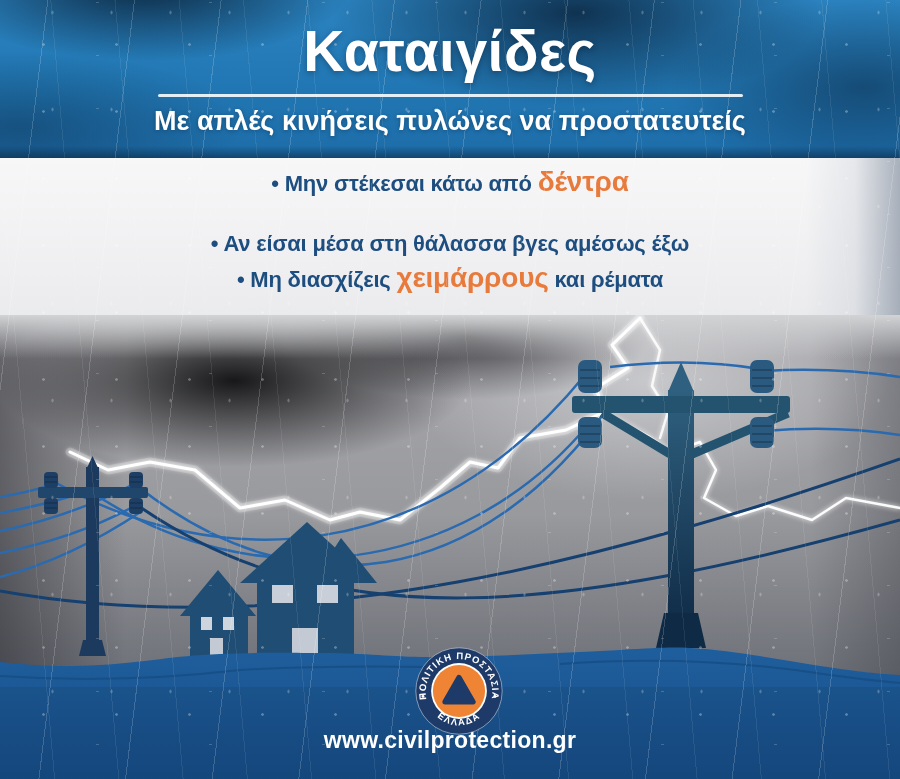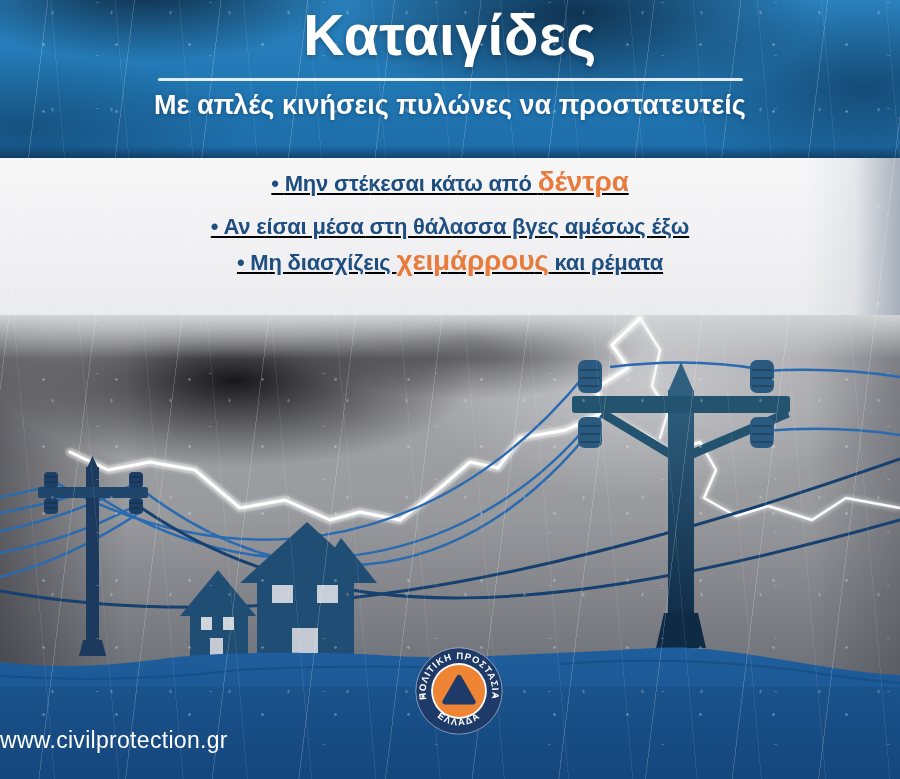--- a/index.html
+++ b/index.html
@@ -14,43 +14,43 @@
     background:
       radial-gradient(ellipse 300px 110px at 16% -10%, rgba(6,22,40,.85), transparent 70%),
       radial-gradient(ellipse 340px 130px at 64% 8%, rgba(8,28,50,.78), transparent 72%),
       radial-gradient(ellipse 260px 120px at 96% 55%, rgba(10,32,58,.5), transparent 75%),
       radial-gradient(ellipse 300px 100px at 2% 80%, rgba(10,34,60,.4), transparent 75%),
       linear-gradient(180deg,#2b83c0 0%, #2177b3 55%, #1d6ca8 100%);
   }
   .sky::after{content:"";position:absolute;left:0;bottom:0;width:100%;height:12px;
     background:linear-gradient(180deg, rgba(8,35,62,0), rgba(8,35,62,.55));}
   .title{
-    margin:0;padding-top:2px;text-align:center;
+    margin:0;padding-top:18px;text-align:center;
     font-size:57px;font-weight:bold;color:#ffffff;letter-spacing:.5px;
     text-shadow:0 2px 6px rgba(0,20,40,.35);
   }
   .rule{width:585px;height:3px;margin:10px auto 0;background:rgba(255,255,255,.88);border-radius:2px;}
   .subtitle{
     margin-top:9px;text-align:center;font-size:27px;font-weight:bold;color:#ffffff;
     text-shadow:0 1px 4px rgba(0,20,40,.35);
   }
   
   .band{
     position:absolute;left:0;top:158px;width:900px;height:203px;
     background:
       linear-gradient(270deg, rgba(148,158,172,.8), rgba(190,196,205,.3) 45px, rgba(230,232,235,0) 95px),
       linear-gradient(180deg,#f7f7f8 0%, #efeff1 55%, #e6e7e9 100%);
-    box-sizing:border-box;padding-top:7px;text-decoration:underline;
+    box-sizing:border-box;padding-top:7px;
   }
   .tip{
     text-align:center;white-space:pre-wrap;line-height:34px;
     font-weight:bold;font-size:22px;color:#1d4e7f;letter-spacing:-.2px;
   }
   .tip .hl{font-size:28px;color:#e87a3c;}
-  .tip.gap{margin-top:7px;}
+  .tip.gap{margin-top:24px;}
   
   .scene-bg{
     position:absolute;left:0;top:315px;width:900px;height:365px;
     background:
       linear-gradient(180deg,#d2d3d5 0%, rgba(210,211,213,0) 12%),
       radial-gradient(ellipse 330px 120px at 26% 18%, rgba(8,8,10,.9), transparent 72%),
       radial-gradient(ellipse 260px 90px at 52% 6%, rgba(12,12,16,.7), transparent 70%),
       radial-gradient(ellipse 320px 160px at 72% 18%, rgba(235,236,238,.5), transparent 75%),
       linear-gradient(90deg, rgba(34,34,40,.5), transparent 14%),
       linear-gradient(270deg, rgba(52,54,62,.35), transparent 10%),
@@ -68,22 +68,22 @@
       radial-gradient(rgba(255,255,255,.55) 1px, transparent 1.7px),
       radial-gradient(rgba(255,255,255,.35) 1px, transparent 1.7px),
       radial-gradient(rgba(255,255,255,.45) .8px, transparent 1.4px);
     background-size:auto,auto,73px 67px,113px 53px,59px 97px;
     background-position:0 0,23px 0,7px 11px,41px 29px,23px 61px;
   }
   
   .logo{position:absolute;left:414px;top:646px;width:90px;height:90px;}
   .logo text{font-family:"Liberation Sans",sans-serif;font-weight:bold;}
   .url{
-    position:absolute;left:0;right:0;top:727px;text-align:left;
-    font-size:23px;font-weight:normal;color:#ffffff;letter-spacing:.3px;
+    position:absolute;left:0;right:0;top:727px;text-align:center;
+    font-size:23px;font-weight:bold;color:#ffffff;letter-spacing:.3px;
   }
 </style>
 </head>
 <body>
 
 <div class="poster">
 
   <div class="sky">
     <h1 class="title">Καταιγίδες</h1>
     <div class="rule"></div>

